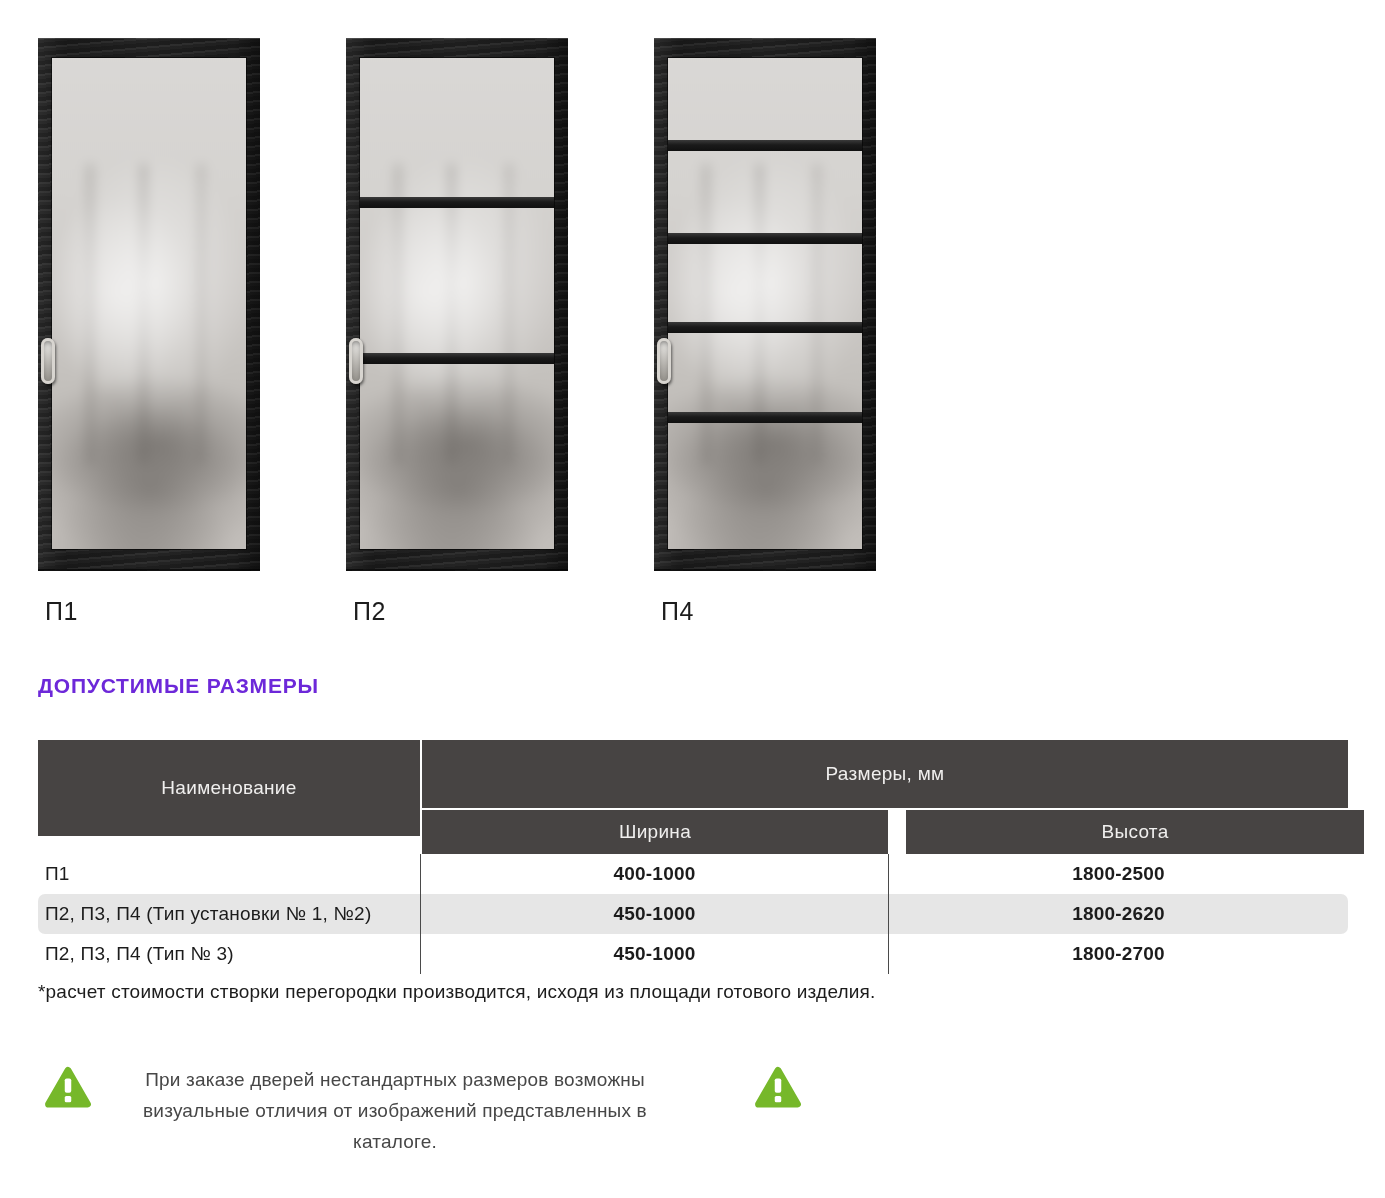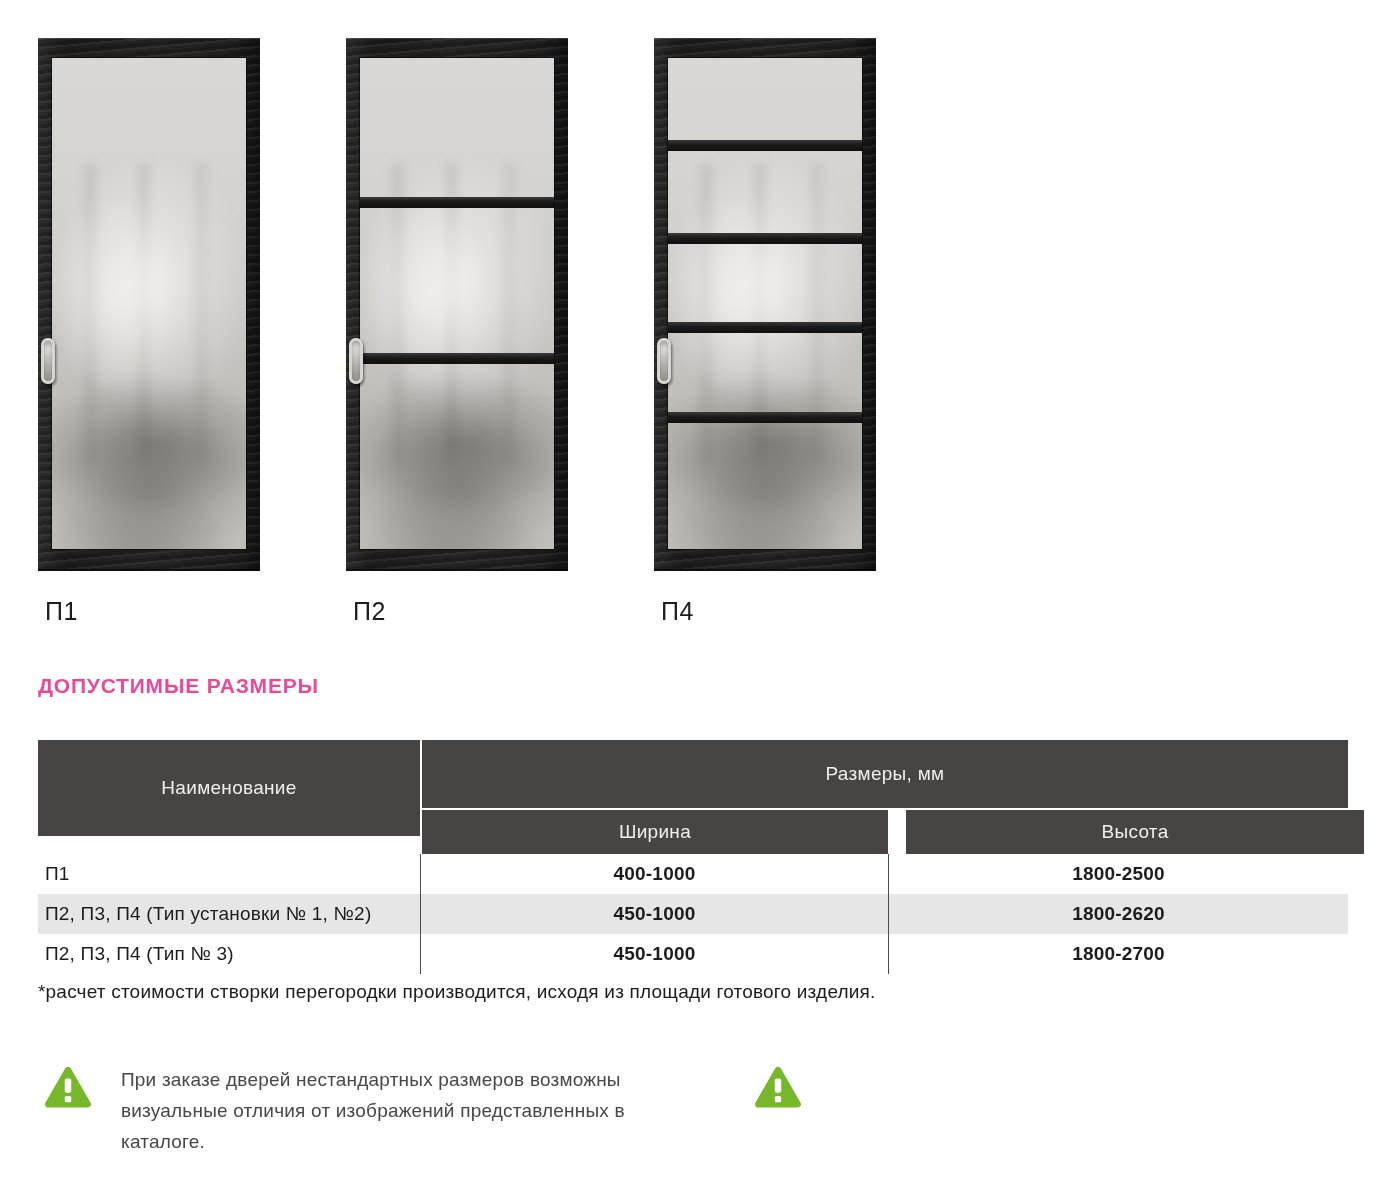--- a/index.html
+++ b/index.html
@@ -72,51 +72,51 @@
     box-shadow: inset 0 0 0 3px #d8d5d0, inset 0 3px 6px rgba(0,0,0,.6), 1px 2px 3px rgba(0,0,0,.55);
   }
   .door-label{
     margin:26px 0 0 7px;
     font-size:25px;letter-spacing:.5px;color:#1d1d1d;font-weight:400;
   }
 
   
   .section-title{
     position:absolute;left:38px;top:674px;margin:0;
-    font-size:21px;font-weight:700;letter-spacing:.8px;color:#ec4899;text-align:center;
+    font-size:21px;font-weight:700;letter-spacing:.8px;color:#6d28d9;text-align:center;
   }
 
   
   .sizes-table{position:absolute;left:38px;top:740px;width:1310px;}
   .thead{display:grid;grid-template-columns:382px 926px;gap:2px;background:#ffffff;}
   .th{
     background:#474443;color:#f0efee;font-size:19px;letter-spacing:.3px;
     display:flex;align-items:center;justify-content:center;
   }
   .th-name{height:96px;}
   .th-right{display:flex;flex-direction:column;gap:2px;}
   .th-sizes{height:68px;}
   .th-sub{display:grid;grid-template-columns:466px 458px;gap:18px;height:44px;}
   .th-sub .th{height:44px;}
   .trow{
     display:grid;grid-template-columns:382px 468px 460px;
     height:40px;align-items:center;font-size:19px;color:#1c1c1c;letter-spacing:.2px;
   }
-  .trow.alt{background:#e6e6e6;}
+  .trow.alt{background:#e6e6e6;border-radius:7px;}
   .td-name{padding-left:7px;}
   .td-c{text-align:center;border-left:1px solid #4a4a4a;height:100%;display:flex;align-items:center;justify-content:center;box-sizing:border-box;font-weight:bold;}
 
   
   .footnote{
     position:absolute;left:38px;top:981px;margin:0;
     font-size:19px;color:#1c1c1c;letter-spacing:.2px;
   }
 
   
-  .note{position:absolute;display:flex;}
+  .note{position:absolute;display:flex;text-align:center;}
   .note-1{left:45px;top:1064px;}
   .note-2{left:755px;top:1064px;}
   .note-icon{flex:0 0 auto;width:46px;height:42px;margin-top:2px;}
   .note-text{
     margin:0 0 0 30px;width:548px;
     font-size:19px;line-height:31px;color:#474747;letter-spacing:.2px;
   }
   .note-2 .note-text{margin-left:24px;width:552px;}
 </style>
 </head>

